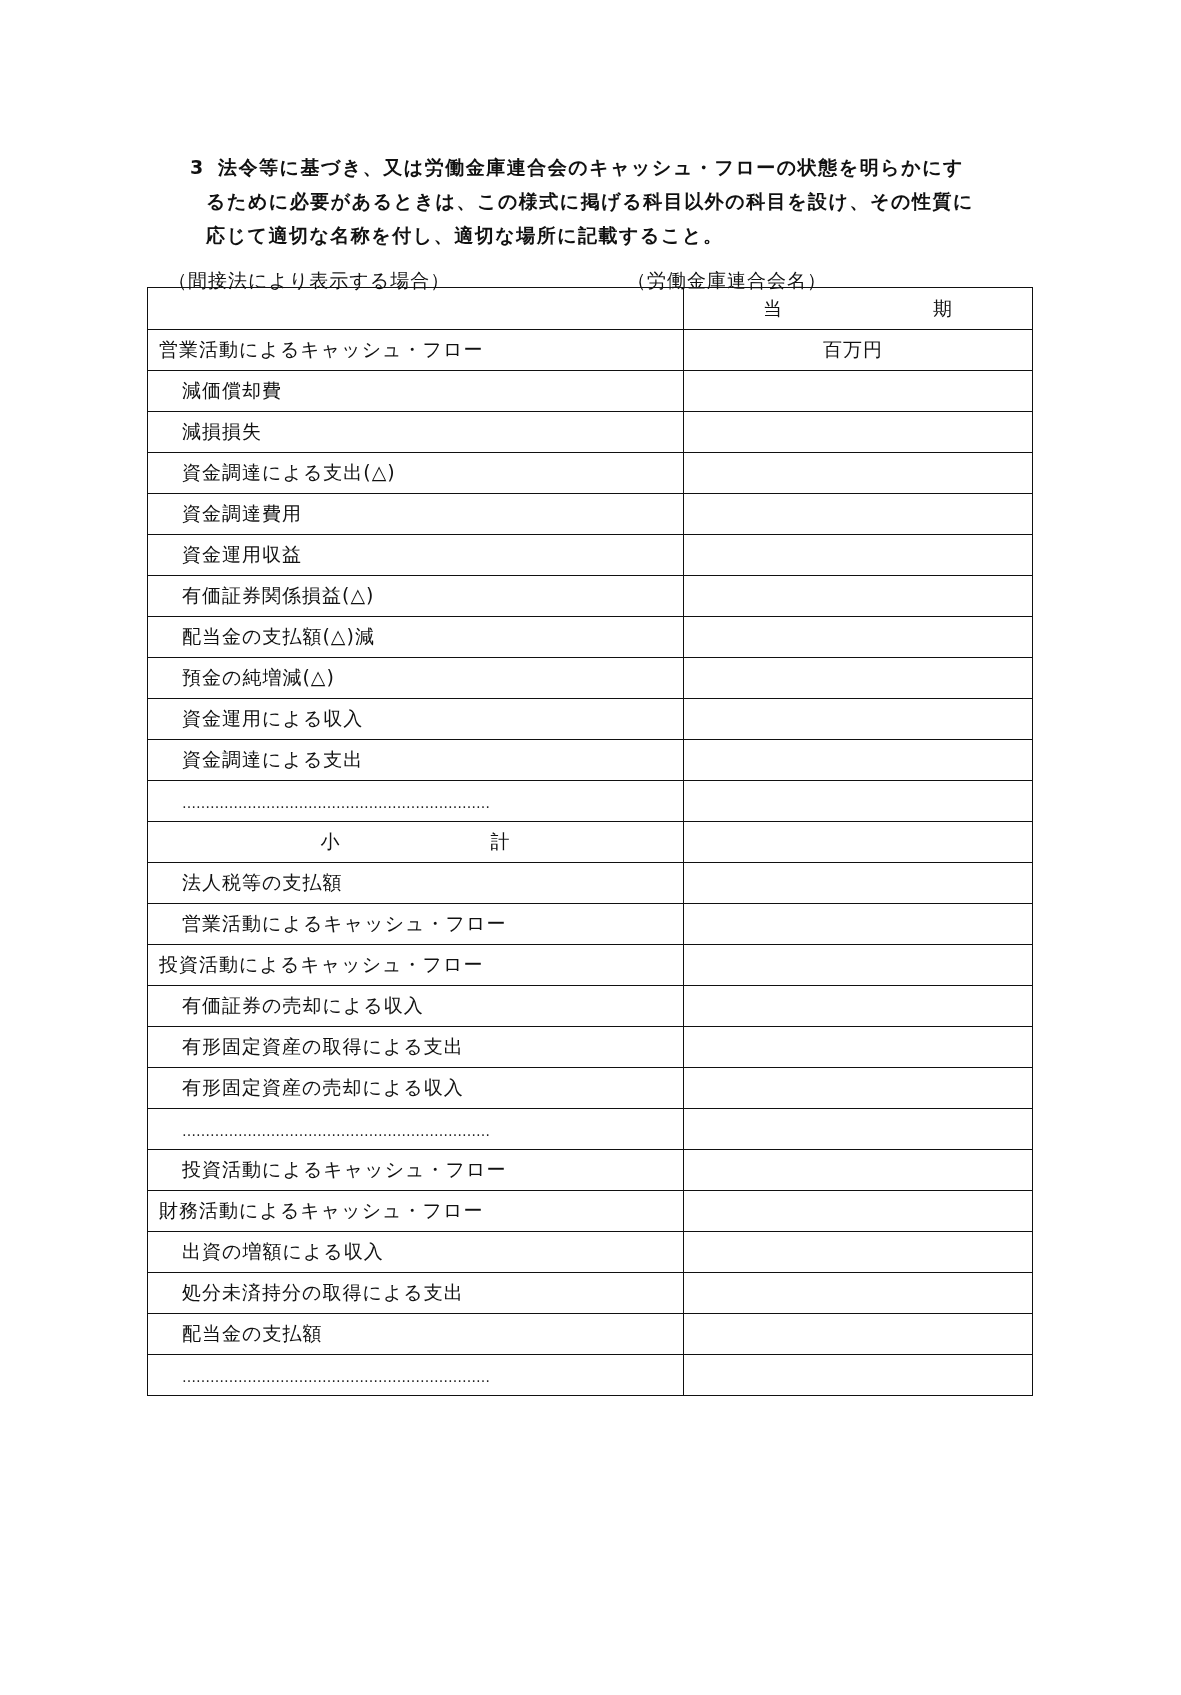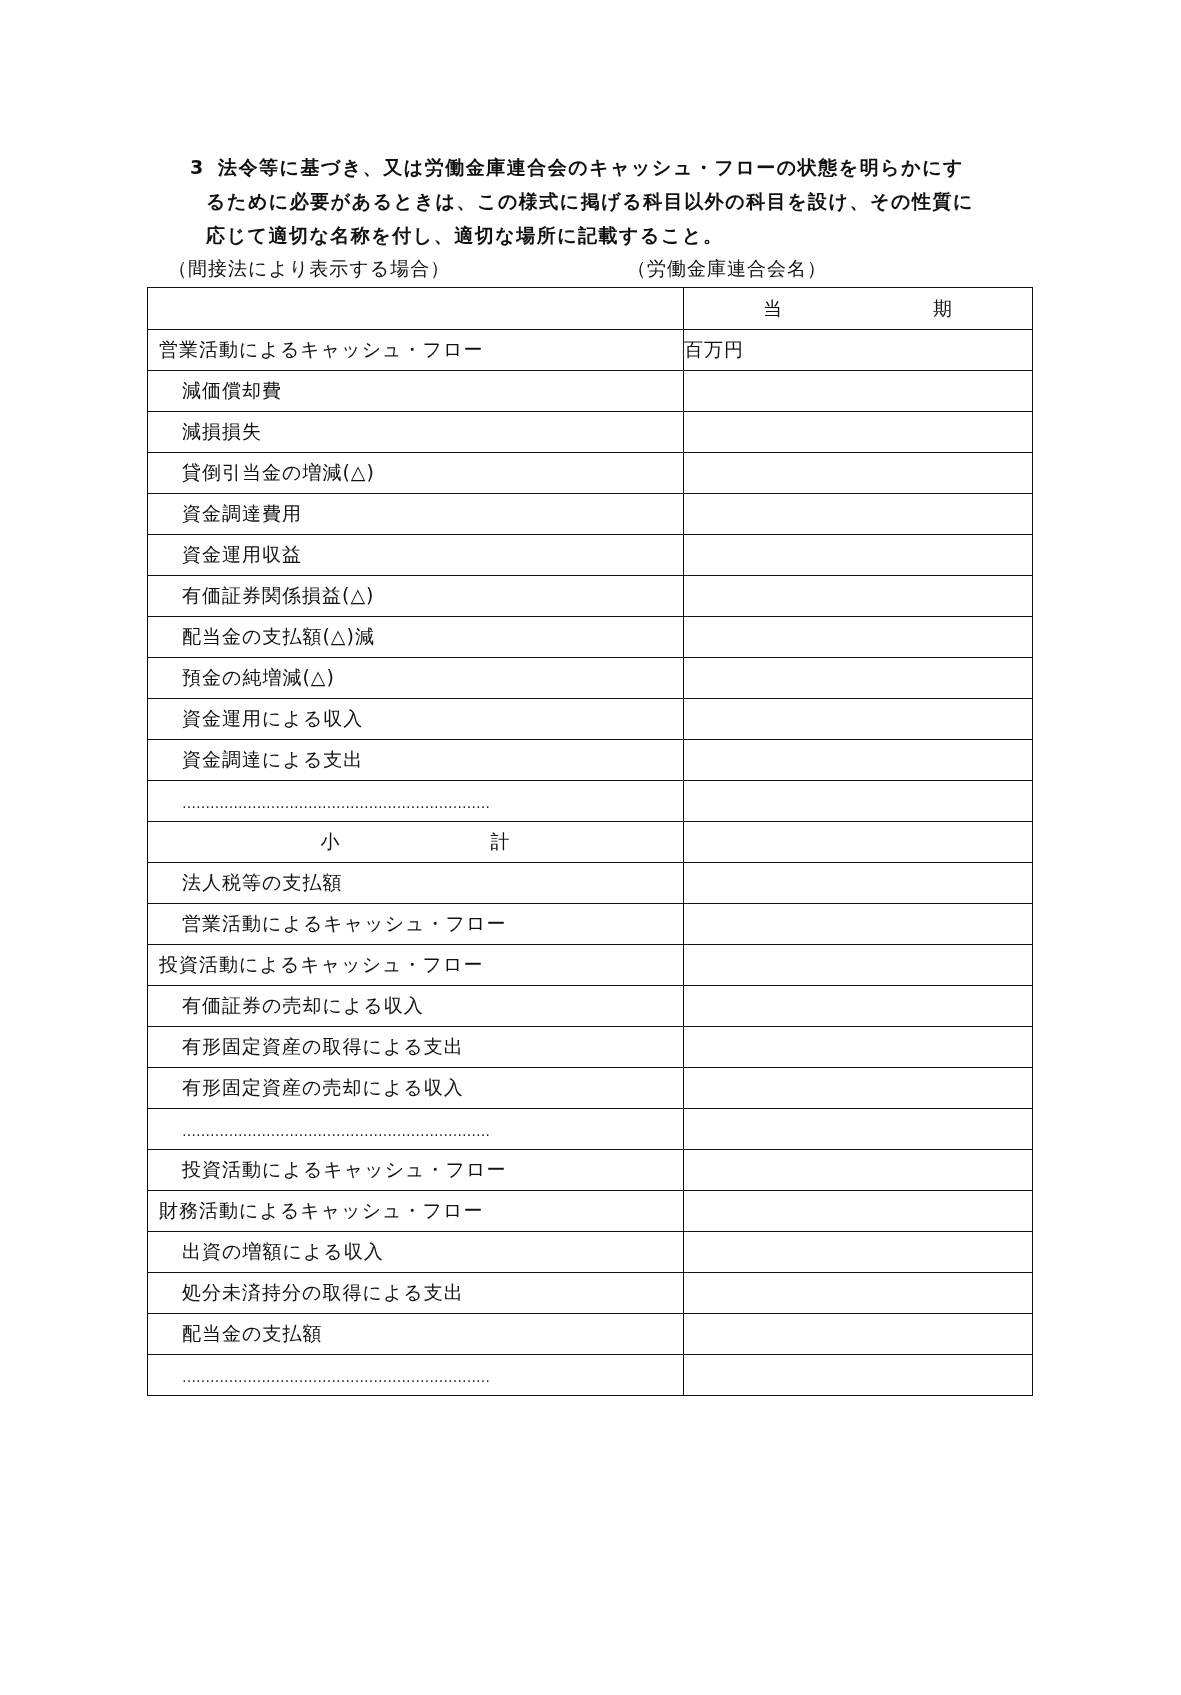--- a/index.html
+++ b/index.html
@@ -6,39 +6,39 @@
   body {
     width: 1181px; height: 1695px; position: relative; overflow: hidden;
     font-family: "DejaVu Sans", "Liberation Sans", sans-serif;
     color: #111; font-size: 19px;
   }
   .note { position: absolute; left: 190px; top: 150px; width: 840px; line-height: 34px; }
   .note .line { white-space: nowrap; letter-spacing: 1.5px; font-weight: bold; }
   .note .l1 { padding-left: 0; }
   .note .l2, .note .l3 { padding-left: 16px; }
   .note .num { display: inline-block; width: 28px; }
-  .caption { position: absolute; top: 256px; white-space: nowrap; letter-spacing: 1px; }
+  .caption { position: absolute; top: 268px; white-space: nowrap; letter-spacing: 1px; }
   .cap-left { left: 168px; }
   .cap-right { left: 607px; margin-left: 20px; }
   table.cf {
     position: absolute; left: 147px; top: 287px;
     width: 885px; border-collapse: collapse; table-layout: fixed;
   }
   table.cf td {
     border: 1.5px solid #111; height: 40px; padding: 0; vertical-align: middle;
     white-space: nowrap; letter-spacing: 1px;
   }
   table.cf tr.head td { height: 41px; }
   col.c1 { width: 536px; }
   col.c2 { width: 349px; }
   .lv0 { padding-left: 11px !important; }
   .lv1 { padding-left: 34px !important; }
   .center-split { display: flex; justify-content: center; gap: 150px; }
   .head-split { display: flex; justify-content: center; gap: 150px; }
-  .unit { text-align: left; padding-right: 10px !important; }
+  .unit { text-align: center; padding-right: 10px !important; }
   .dots { letter-spacing: 0; color: #222; font-size: 14px; }
 </style>
 </head>
 <body>
 
 <div class="note">
   <div class="line l1"><span class="num">3</span><span>法令等に基づき、又は労働金庫連合会のキャッシュ・フローの状態を明らかにす</span></div>
   <div class="line l2">るために必要があるときは、この様式に掲げる科目以外の科目を設け、その性質に</div>
   <div class="line l3">応じて適切な名称を付し、適切な場所に記載すること。</div>
 </div>
@@ -67,21 +67,21 @@
       </tr>
       <tr>
         <td class="lv1"><span>減価償却費</span></td>
         <td class="unit"></td>
       </tr>
       <tr>
         <td class="lv1"><span>減損損失</span></td>
         <td class="unit"></td>
       </tr>
       <tr>
-        <td class="lv1"><span>貸倒引当金の増減(△)</span></td>
+        <td class="lv1"><span>資金調達による支出(△)</span></td>
         <td class="unit"></td>
       </tr>
       <tr>
         <td class="lv1"><span>資金調達費用</span></td>
         <td class="unit"></td>
       </tr>
       <tr>
         <td class="lv1"><span>資金運用収益</span></td>
         <td class="unit"></td>
       </tr>

